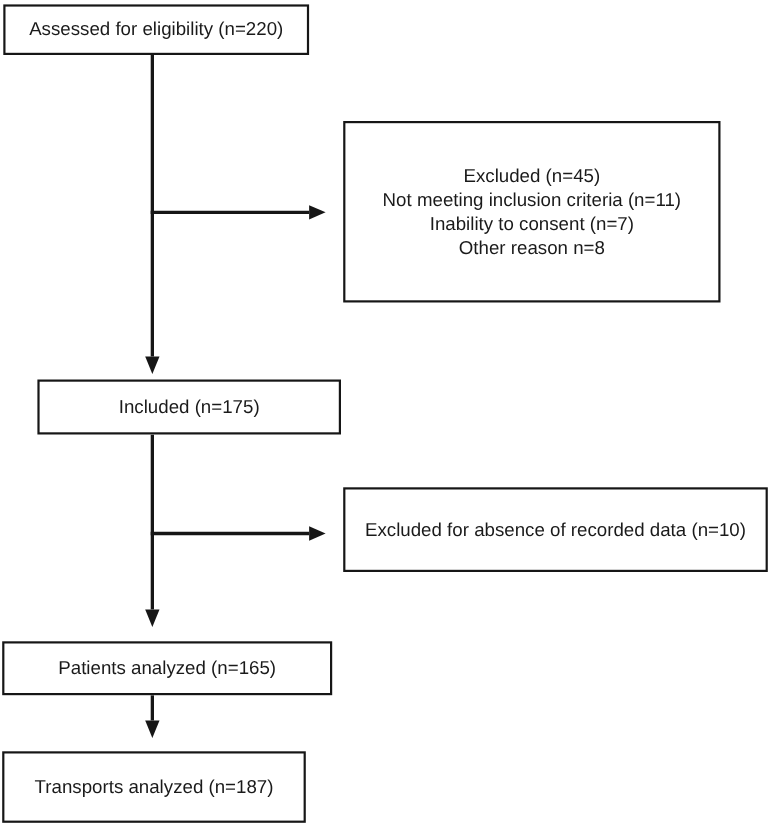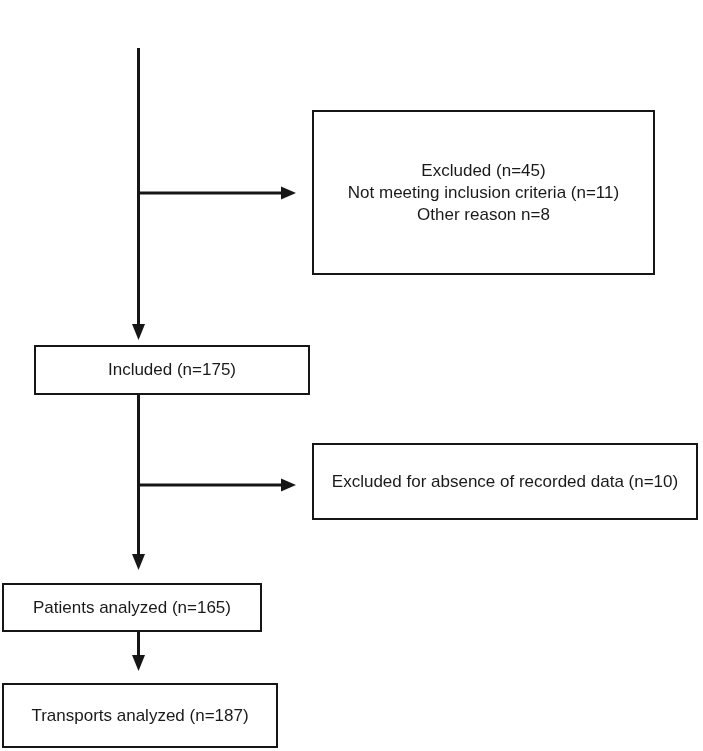--- a/index.html
+++ b/index.html
@@ -41,21 +41,21 @@
     align-items: center;
     justify-content: center;
     text-align: center;
     font-size: 17px;
     line-height: 22px;
   }
   #box-assessed   { left: 3px;   top: 4px;   width: 278px; height: 46px; }
   #box-excluded   { left: 312px; top: 110px; width: 343px; height: 165px; align-items: center; }
   #box-included   { left: 2px;   top: 345px; width: 276px; height: 50px; margin-left: 32px; }
   #box-excluded2  { left: 312px; top: 443px; width: 386px; height: 77px; }
-  #box-patients   { left: 2px;   top: 583px; width: 260px; height: 49px; }
+  #box-patients   { left: 2px;   top: 583px; width: 300px; height: 49px; }
   #box-transports { left: 2px;   top: 683px; width: 276px; height: 65px; }
   .box-line { display: block; }
 </style>
 </head>
 <body>
 
 <div class="canvas">
 
   <svg class="connectors" viewBox="0 0 703 751" aria-hidden="true">
     <g>
@@ -73,24 +73,28 @@
     <g>
       <line x1="137" y1="485" x2="281" y2="485"></line>
       <polygon points="281,478.5 281,491.5 296,485"></polygon>
     </g>
     <g>
       <line x1="138.5" y1="632" x2="138.5" y2="655"></line>
       <polygon points="132,655 145,655 138.5,671"></polygon>
     </g>
   </svg>
 
+  <div class="box" id="box-assessed">
+    <span class="box-line">Assessed for eligibility (n=220)</span>
+  </div>
 
   <div class="box" id="box-excluded">
     <span class="box-line">Excluded (n=45)</span>
     <span class="box-line">Not meeting inclusion criteria (n=11)</span>
+    <span class="box-line">Inability to consent (n=7)</span>
     <span class="box-line">Other reason n=8</span>
   </div>
 
   <div class="box" id="box-included">
     <span class="box-line">Included (n=175)</span>
   </div>
 
   <div class="box" id="box-excluded2">
     <span class="box-line">Excluded for absence of recorded data (n=10)</span>
   </div>

